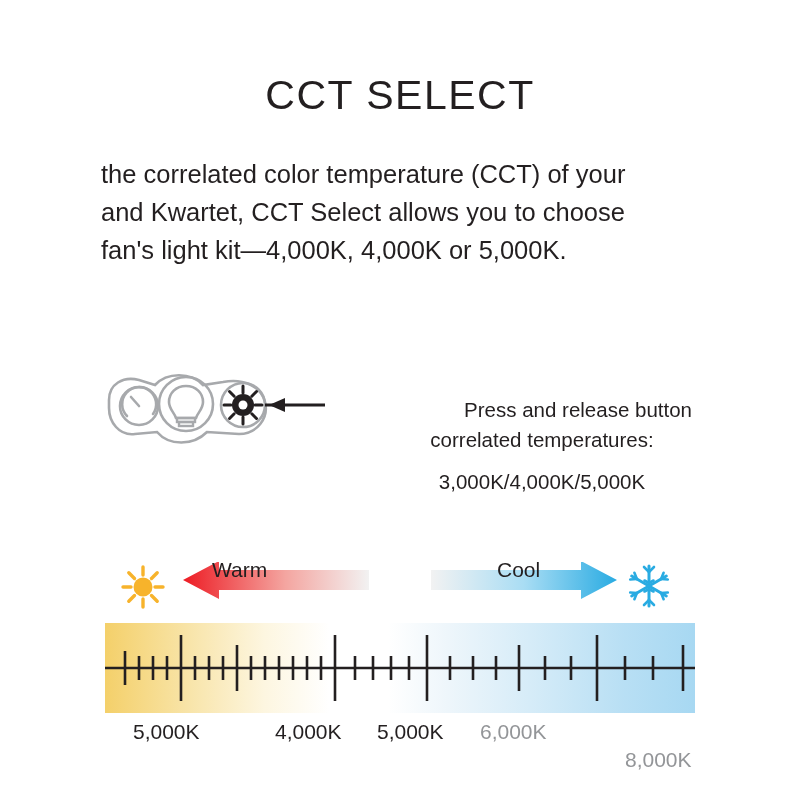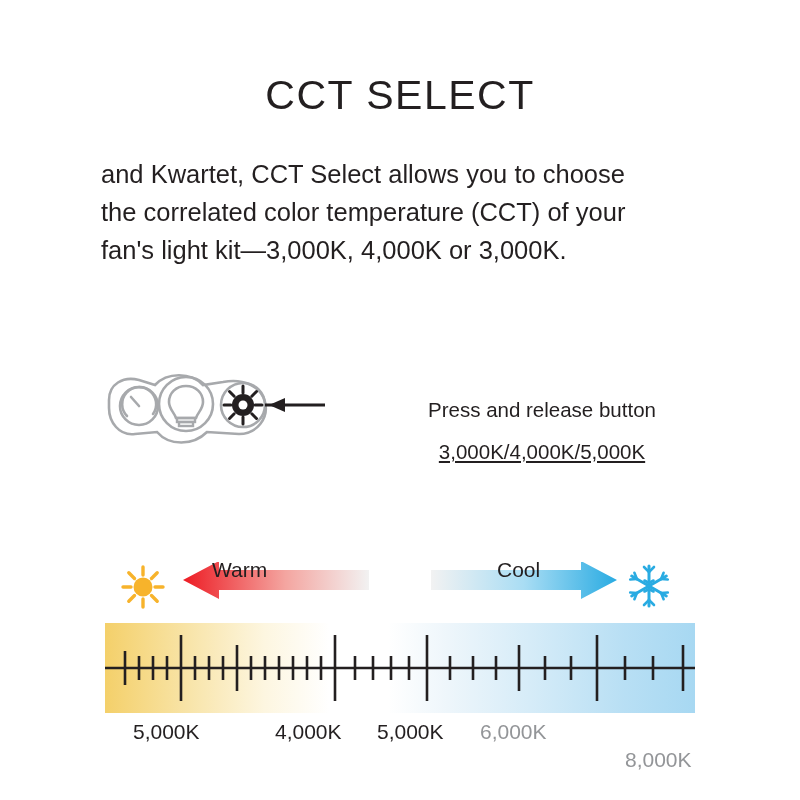--- a/index.html
+++ b/index.html
@@ -57,24 +57,24 @@
   
   .callout {
     position: absolute;
     left: 392px;
     top: 395px;
     width: 300px;
     font-size: 20.5px;
     line-height: 30px;
     color: #231f20;
   }
-  .callout .l1 { text-align: center; }
+  .callout .l1 { text-align: right; }
   .callout .l2 { text-align: center; }
   .callout .l3 { text-align: center; }
-  .callout .l4 { text-align: center; margin-top: 12px; text-decoration: underline; }
+  .callout .l4 { text-align: center; margin-top: 12px; }
 
   
   .scale-wrap {
     position: absolute;
     left: 0;
     top: 548px;
     width: 800px;
     height: 200px;
   }
 
@@ -146,23 +146,23 @@
   .lbl-grey { color: #939598; }
 </style>
 </head>
 <body>
 
 <div class="page">
 
   <div class="title">CCT SELECT</div>
 
   <div class="intro">
+    <div>the correlated color temperature (CCT) of your</div>
     <div>and Kwartet, CCT Select allows you to choose</div>
-    <div>the correlated color temperature (CCT) of your</div>
-    <div>fan's light kit—3,000K, 4,000K or 3,000K.</div>
+    <div>fan's light kit—4,000K, 4,000K or 5,000K.</div>
   </div>
 
   <div class="remote">
     <svg width="230" height="100" viewBox="0 0 230 100" xmlns="http://www.w3.org/2000/svg">
 
       <g fill="none" stroke="#a7a9ac" stroke-width="2.6">
         <path d="M14,40 C14,24 28,16 44,20 L60,25 C72,12 96,12 108,25
                  L128,22 C148,18 166,26 170,42 C174,58 162,74 144,74
                  L112,72 C98,86 74,86 62,72 L40,74 C24,76 14,62 14,48 Z"></path>
       </g>
@@ -198,20 +198,21 @@
 
       <g>
         <line x1="170" y1="45" x2="290" y2="45" stroke="#231f20" stroke-width="3"></line>
         <polygon points="174,45 190,38 190,52" fill="#231f20"></polygon>
       </g>
     </svg>
   </div>
 
   <div class="callout">
     <div class="l1">Press and release button</div>
+    <div class="l3">correlated temperatures:</div>
     <div class="l4">3,000K/4,000K/5,000K</div>
   </div>
 
   <div class="scale-wrap">
 
     <div class="arrows-row">
 
       <div class="sun-icon">
         <svg width="46" height="46" viewBox="0 0 46 46" xmlns="http://www.w3.org/2000/svg">
           <g stroke="#f7b32b" stroke-width="3.4" stroke-linecap="round">

